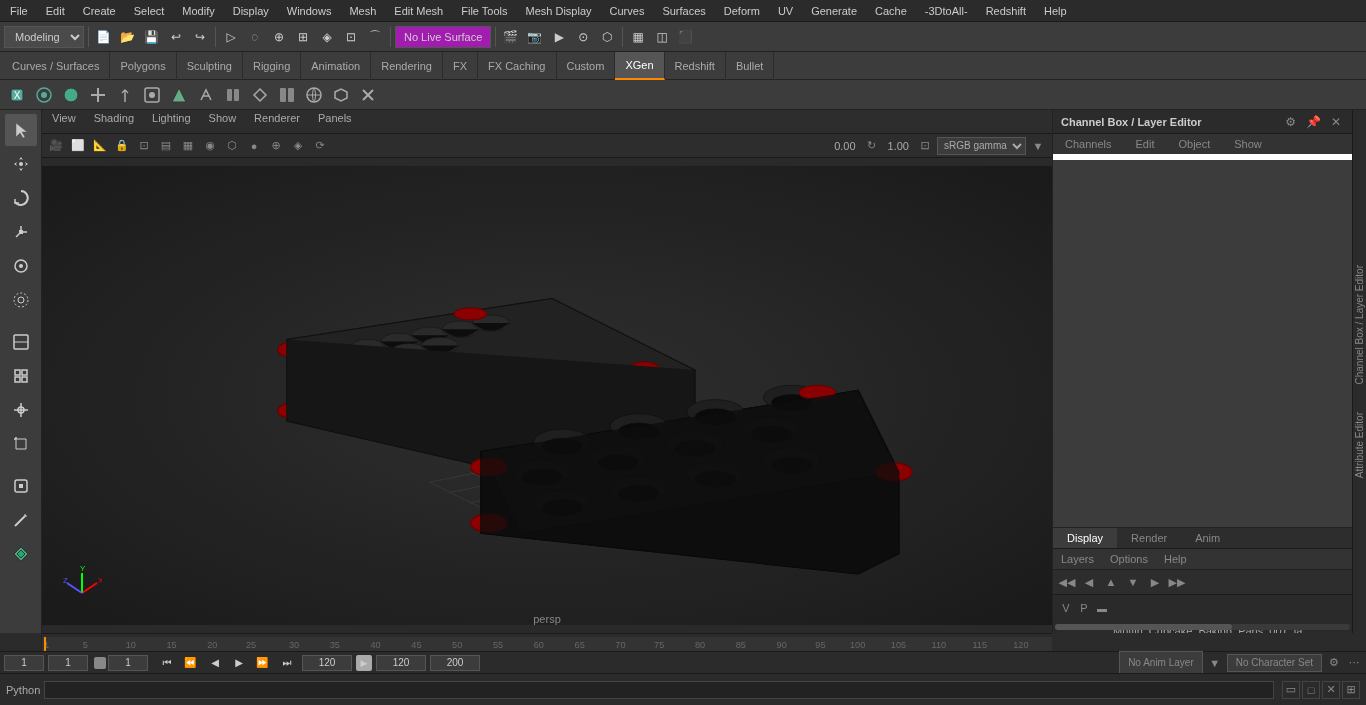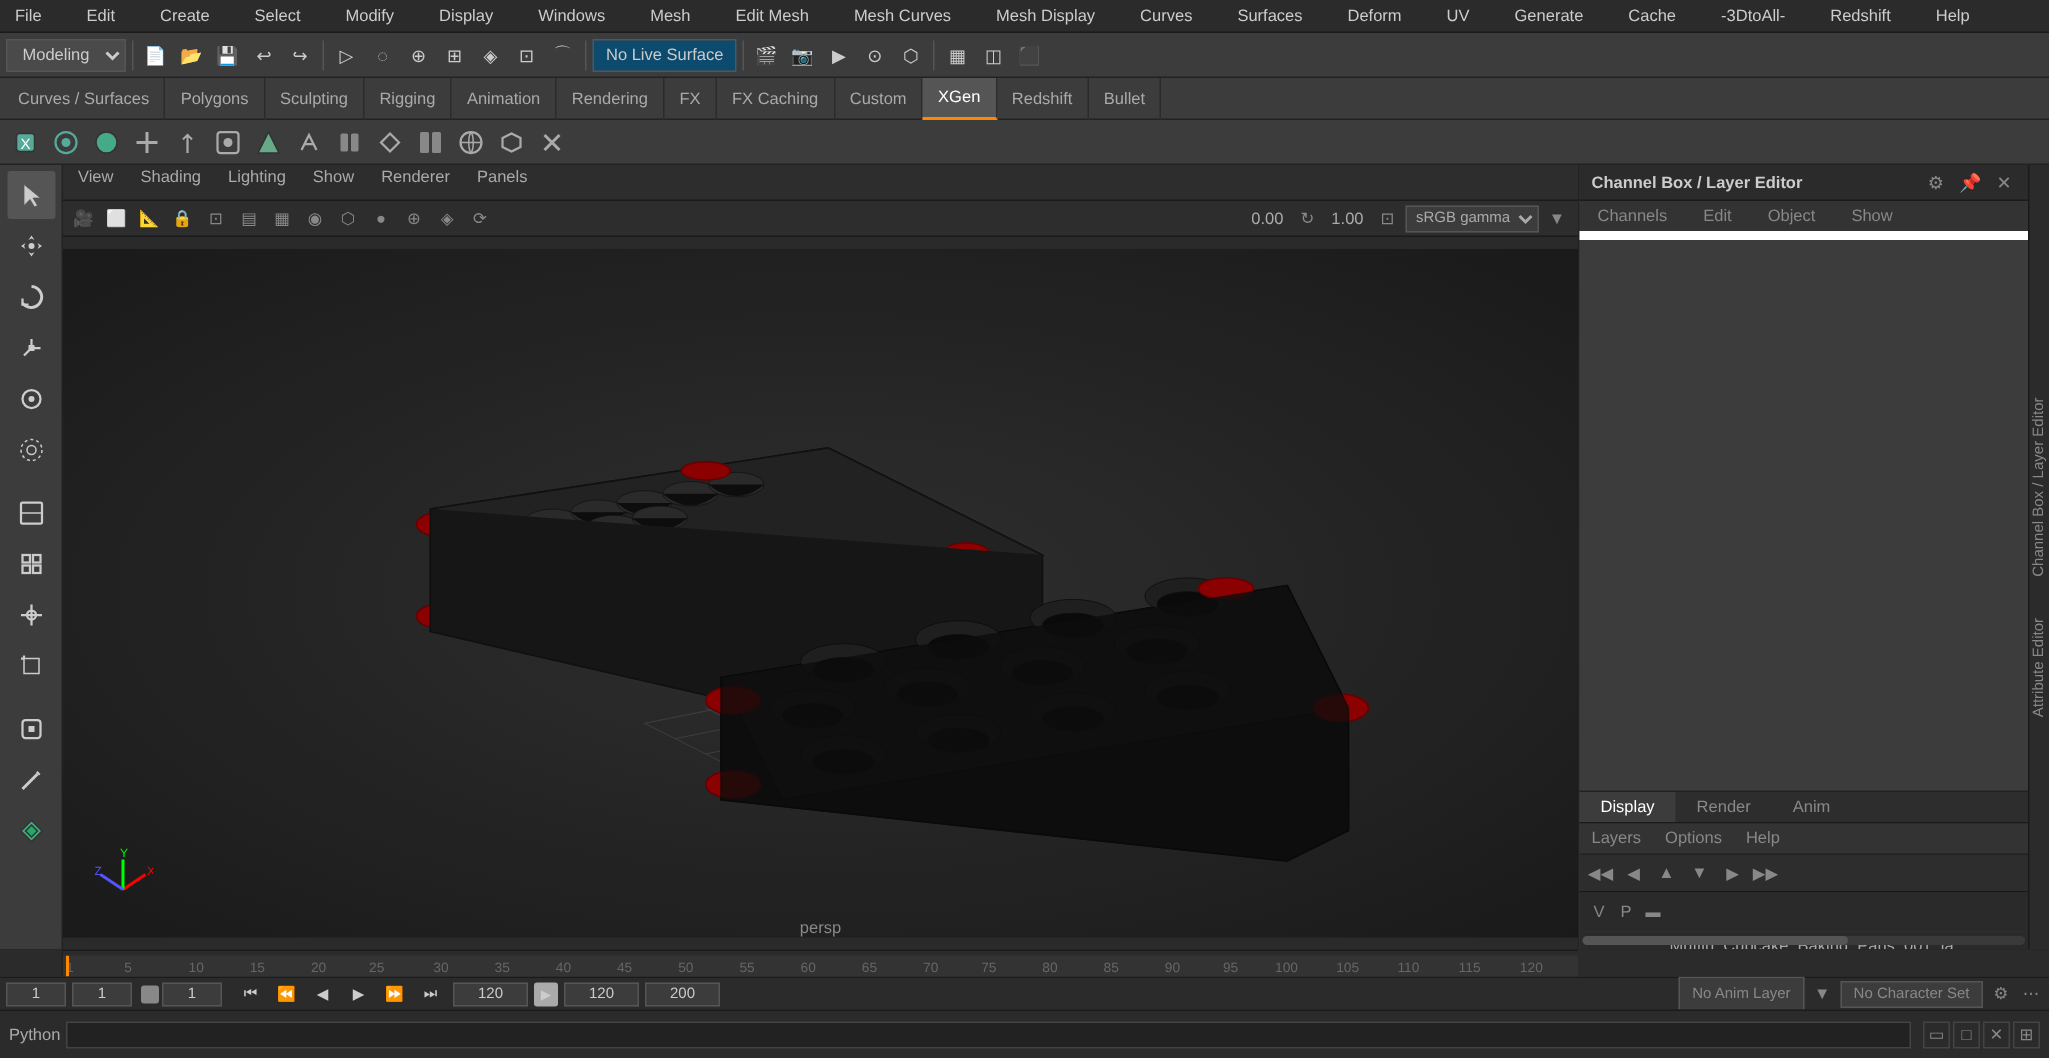--- a/index.html
+++ b/index.html
@@ -13,21 +13,21 @@
       overflow: hidden;
     }
 
     
     .menu-bar {
       display: flex;
       align-items: center;
       background: #2b2b2b;
       height: 22px;
       padding: 0 4px;
-      gap: 18px;
+      gap: 6px;
       border-bottom: 1px solid #1a1a1a;
     }
     .menu-item {
       padding: 2px 6px;
       cursor: pointer;
       color: #cccccc;
       font-size: 11px;
       white-space: nowrap;
     }
 
@@ -62,21 +62,21 @@
       height: 22px;
       display: flex;
       align-items: center;
       justify-content: center;
       cursor: pointer;
       color: #ccc;
       font-size: 12px;
       border-radius: 2px;
     }
     .live-surface-btn {
-      background: #0c4a6e;
+      background: #a21caf;
       border: 1px solid #555;
       color: #ccc;
       padding: 2px 8px;
       font-size: 11px;
       height: 22px;
       cursor: pointer;
       white-space: nowrap;
     }
 
     
@@ -494,21 +494,21 @@
   <div class="menu-bar">
     <span class="menu-item">File</span>
     <span class="menu-item">Edit</span>
     <span class="menu-item">Create</span>
     <span class="menu-item">Select</span>
     <span class="menu-item">Modify</span>
     <span class="menu-item">Display</span>
     <span class="menu-item">Windows</span>
     <span class="menu-item">Mesh</span>
     <span class="menu-item">Edit Mesh</span>
-    <span class="menu-item">Mesh Curves</span>
+    <span class="menu-item">File Tools</span>
     <span class="menu-item">Mesh Display</span>
     <span class="menu-item">Curves</span>
     <span class="menu-item">Surfaces</span>
     <span class="menu-item">Deform</span>
     <span class="menu-item">UV</span>
     <span class="menu-item">Generate</span>
     <span class="menu-item">Cache</span>
     <span class="menu-item">-3DtoAll-</span>
     <span class="menu-item">Redshift</span>
     <span class="menu-item">Help</span>

